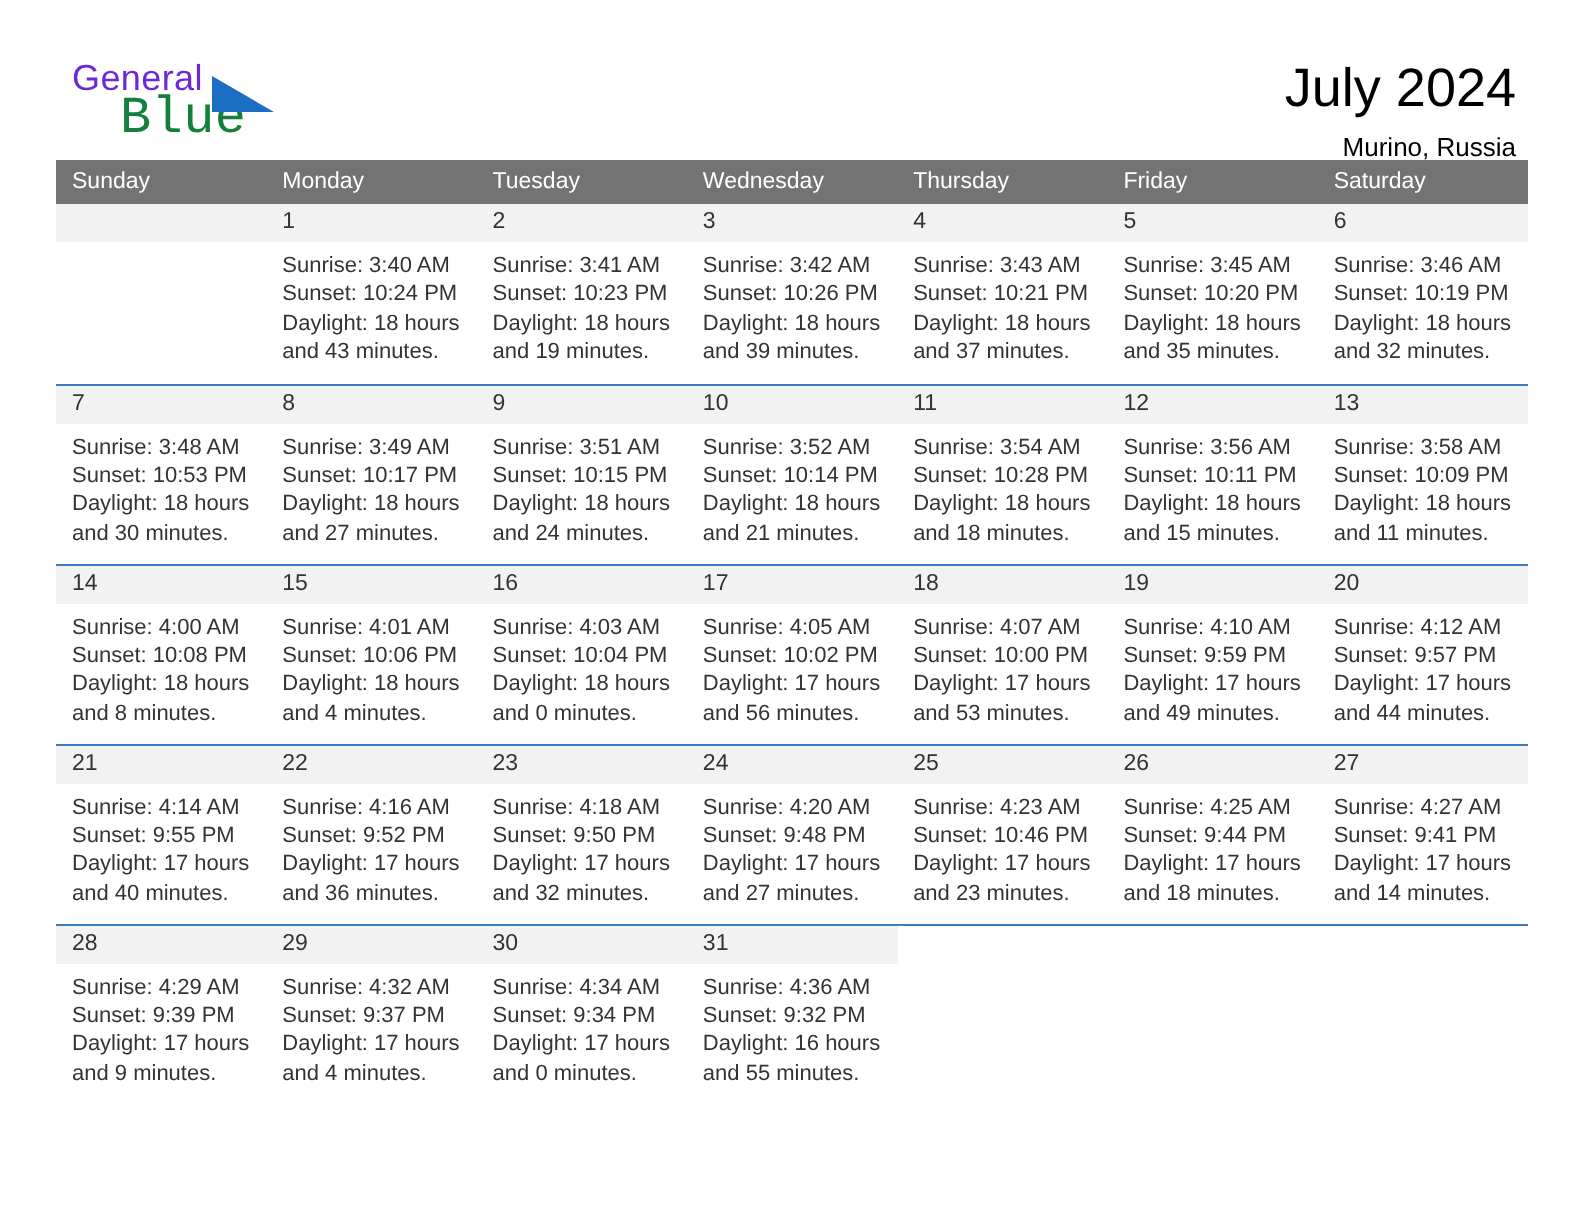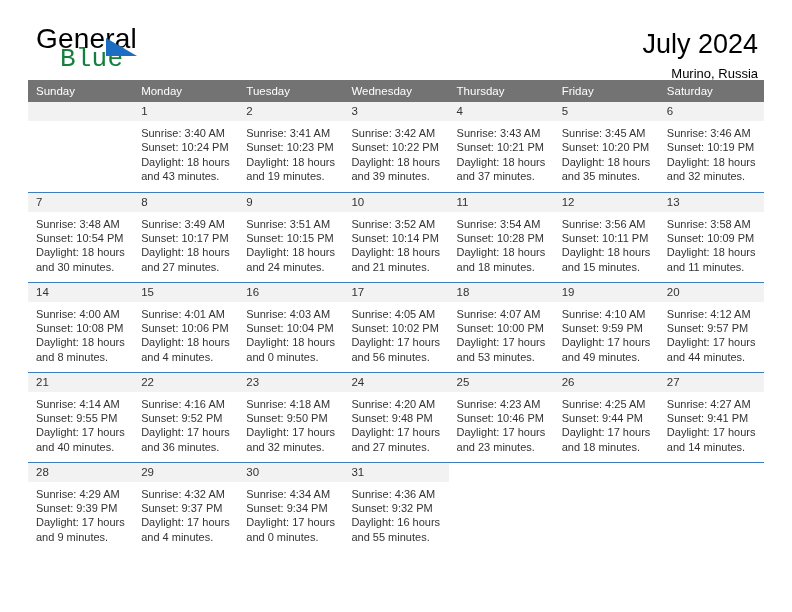--- a/index.html
+++ b/index.html
@@ -25,22 +25,22 @@
     padding-top: 28px;
     height: 76px;
   }
   .logo {
     position: relative;
     width: 120px;
     height: 52px;
     padding-left: 8px;
   }
   .logo-general {
-    font-size: 28px;
-    color: #000000;
+    font-size: 18px;
+    color: #6d28d9;
     letter-spacing: 0.2px;
     line-height: 22px;
     display: block;
   }
   .logo-blue {
     font-size: 26px;
     color: #15803d;
     letter-spacing: 0.2px;
     line-height: 22px;
     display: block;
@@ -166,21 +166,21 @@
               <div>Sunrise: 3:41 AM</div>
               <div>Sunset: 10:23 PM</div>
               <div>Daylight: 18 hours</div>
               <div>and 19 minutes.</div>
             </div>
           </td>
           <td>
             <div class="daynum-band">3</div>
             <div class="day-info">
               <div>Sunrise: 3:42 AM</div>
-              <div>Sunset: 10:22 PM</div>
+              <div>Sunset: 10:26 PM</div>
               <div>Daylight: 18 hours</div>
               <div>and 39 minutes.</div>
             </div>
           </td>
           <td>
             <div class="daynum-band">4</div>
             <div class="day-info">
               <div>Sunrise: 3:43 AM</div>
               <div>Sunset: 10:21 PM</div>
               <div>Daylight: 18 hours</div>
@@ -204,21 +204,21 @@
               <div>Daylight: 18 hours</div>
               <div>and 32 minutes.</div>
             </div>
           </td>
         </tr>
         <tr class="week">
           <td>
             <div class="daynum-band">7</div>
             <div class="day-info">
               <div>Sunrise: 3:48 AM</div>
-              <div>Sunset: 10:54 PM</div>
+              <div>Sunset: 10:53 PM</div>
               <div>Daylight: 18 hours</div>
               <div>and 30 minutes.</div>
             </div>
           </td>
           <td>
             <div class="daynum-band">8</div>
             <div class="day-info">
               <div>Sunrise: 3:49 AM</div>
               <div>Sunset: 10:17 PM</div>
               <div>Daylight: 18 hours</div>

